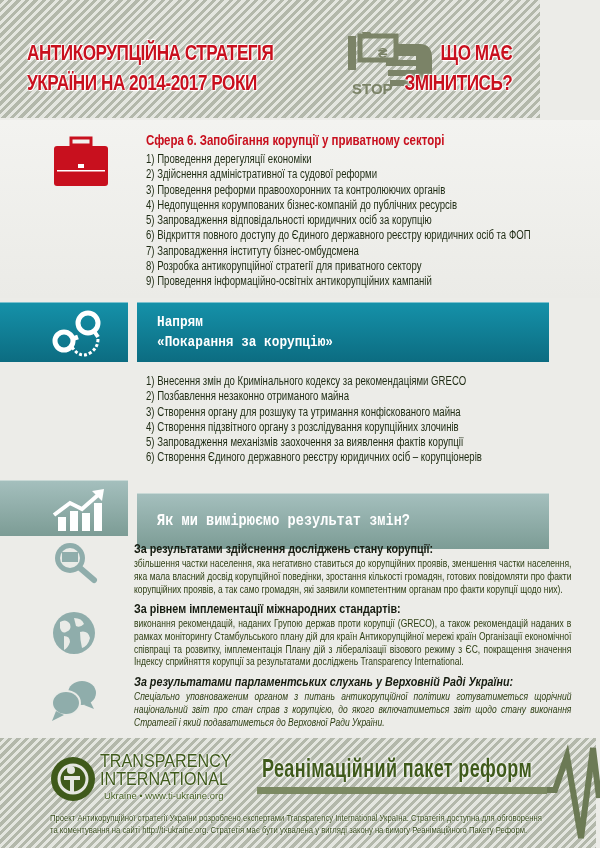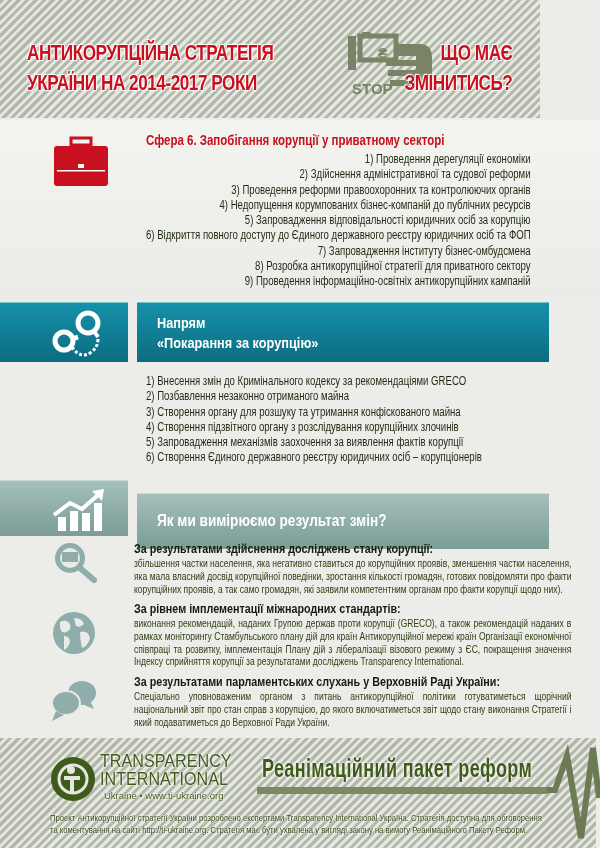--- a/index.html
+++ b/index.html
@@ -23,36 +23,36 @@
       font-size: 22px; line-height: 30px; letter-spacing: -0.6px;
       transform: scaleX(0.78); transform-origin: left top;
       white-space: nowrap;
       text-shadow: 0 0 3px #fff, 0 0 3px #fff, 1px 1px 0 #fff, -1px -1px 0 #fff;
     }
     #hdr-left { left: 27px; top: 38px; }
     #hdr-right { right: 28px; top: 38px; text-align: right; transform-origin: right top; }
     #stop-logo { position: absolute; left: 328px; top: 22px; width: 110px; height: 80px; }
 
     
-    #sec1 { position: absolute; left: 0; top: 120px; width: 600px; height: 178px; background: linear-gradient(#f3f3f0, #ebebe7); text-align: right; }
+    #sec1 { position: absolute; left: 0; top: 120px; width: 600px; height: 178px; background: linear-gradient(#f3f3f0, #ebebe7); }
     #briefcase { position: absolute; left: 52px; top: 16px; width: 58px; height: 52px; }
     #sec1-title {
       position: absolute; left: 146px; top: 12px; color: #c8101e; font-weight: bold;
       font-size: 14px; white-space: nowrap; transform: scaleX(0.82); transform-origin: left top;
     }
     .list { position: absolute; list-style: none; }
     .list li {
       font-size: 12px; line-height: 15.3px; color: #1d2a12; white-space: nowrap;
       transform: scaleX(0.8); transform-origin: left top; height: 15.3px;
     }
     #sec1-list { left: 146px; top: 32px; }
 
     
     .bar-icon { position: absolute; left: 0; width: 128px; height: 60px; }
-    .bar-main { position: absolute; left: 137px; width: 412px; height: 60px; }
+    .bar-main { position: absolute; left: 137px; width: 412px; height: 60px; font-family: Liberation Mono, monospace; }
     .teal { background: linear-gradient(#1591a9, #0c6c81); border-top: 1px solid #7cc1ce; }
     .sage { background: linear-gradient(#a4bfbd, #7c9c95); border-top: 1px solid #c9d9d6; }
     #sec2-icon-bar { top: 302px; }
     #sec2-bar { top: 302px; }
     #cuffs { position: absolute; left: 50px; top: 6px; width: 56px; height: 50px; }
     .bar-text {
       position: absolute; left: 20px; color: #fff; font-weight: bold; font-size: 15px; line-height: 20px;
       white-space: nowrap; transform: scaleX(0.85); transform-origin: left top;
     }
     #sec2-bar-text { top: 10px; }
@@ -68,21 +68,21 @@
     .measure h3 {
       font-size: 12.5px; color: #161c10; font-weight: bold; white-space: nowrap;
       transform: scaleX(0.86); transform-origin: left top; line-height: 15px;
     }
     .measure p {
       font-size: 10.5px; color: #2e3f14; line-height: 12.8px;
       width: 540px; transform: scaleX(0.81); transform-origin: left top; text-align: justify;
     }
     #m1 { top: 542px; }
     #m2 { top: 602px; }
-    #m3 { top: 675px; }
+    #m3 { top: 675px; font-style: italic; }
     .m-icon { position: absolute; left: 50px; width: 48px; height: 46px; }
     #ic-search { top: 540px; }
     #ic-globe { top: 610px; }
     #ic-chat { top: 677px; }
 
     
     #footer { position: absolute; left: 0; top: 738px; width: 596px; height: 110px; }
     #ti-logo { position: absolute; left: 50px; top: 18px; width: 46px; height: 46px; }
     #ti-name {
       position: absolute; left: 100px; top: 14px; color: #3f5a1b; font-size: 19px; line-height: 18px;

